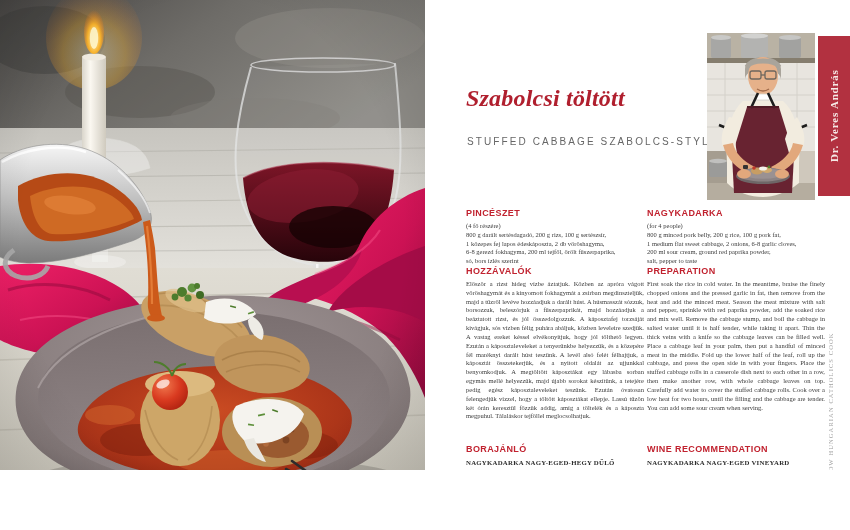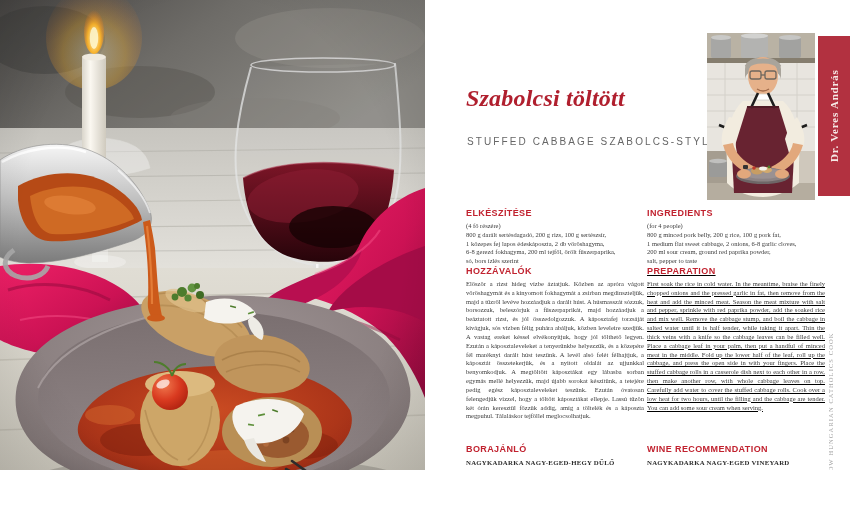--- a/index.html
+++ b/index.html
@@ -300,47 +300,47 @@
         <ellipse cx="37" cy="141" rx="7" ry="4.6" fill="#e2a87c"></ellipse>
         <ellipse cx="75" cy="141" rx="7" ry="4.6" fill="#e2a87c"></ellipse>
       </svg>
     </div>
 
     <div class="chef-band">
       <div class="chef-band-name">Dr. Veres András</div>
     </div>
 
     <div class="col col-hu" style="top:208px;">
-      <div class="sec-header">ELKÉSZÍTÉSE</div>
+      <div class="sec-header">PINCÉSZET</div>
       <div class="body-text">
         <span class="ing-line">(4 fő részére)</span>
         <span class="ing-line">800 g darált sertésdagadó, 200 g rizs, 100 g sertészsír,</span>
         <span class="ing-line">1 közepes fej lapos édeskáposzta, 2 db vöröshagyma,</span>
         <span class="ing-line">6-8 gerezd fokhagyma, 200 ml tejföl, őrölt fűszerpaprika,</span>
         <span class="ing-line">só, bors ízlés szerint</span>
       </div>
     </div>
 
     <div class="col col-en" style="top:208px;">
-      <div class="sec-header">INGREDIENTS</div>
+      <div class="sec-header">NAGYKADARKA</div>
       <div class="body-text">
         <span class="ing-line">(for 4 people)</span>
         <span class="ing-line">800 g minced pork belly, 200 g rice, 100 g pork fat,</span>
         <span class="ing-line">1 medium flat sweet cabbage, 2 onions, 6-8 garlic cloves,</span>
         <span class="ing-line">200 ml sour cream, ground red paprika powder,</span>
         <span class="ing-line">salt, pepper to taste</span>
       </div>
     </div>
 
     <div class="col col-hu" style="top:266px;">
       <div class="sec-header">HOZZÁVALÓK</div>
       <div class="body-text para">Először a rizst hideg vízbe áztatjuk. Közben az apróra vágott vöröshagymát és a kinyomott fokhagymát a zsírban megdinszteljük, majd a tűzről levéve hozzáadjuk a darált húst. A húsmasszát sózzuk, borsozzuk, beleszórjuk a fűszerpaprikát, majd hozzáadjuk a beáztatott rizst, és jól összedolgozzuk. A káposztafej torzsáját kivágjuk, sós vízben félig puhára abáljuk, közben leveleire szedjük. A vastag ereket késsel elvékonyítjuk, hogy jól tölthető legyen. Ezután a káposztaleveleket a tenyerünkbe helyezzük, és a közepére fél maréknyi darált húst teszünk. A levél alsó felét félhajtjuk, a káposztát összetekerjük, és a nyitott oldalát az ujjunkkal benyomkodjuk. A megtöltött káposztákat egy lábasba sorban egymás mellé helyezzük, majd újabb sorokat készítünk, a tetejére pedig egész káposztaleveleket teszünk. Ezután óvatosan felengedjük vízzel, hogy a töltött káposztákat ellepje. Lassú tűzön két órán keresztül főzzük addig, amíg a töltelék és a káposzta megpuhul. Tálaláskor tejföllel meglocsolhatjuk.</div>
     </div>
 
-    <div class="col col-en" style="top:266px;text-decoration:underline;">
+    <div class="col col-en" style="top:266px;">
       <div class="sec-header">PREPARATION</div>
       <div class="body-text para">First soak the rice in cold water. In the meantime, braise the finely chopped onions and the pressed garlic in fat, then remove from the heat and add the minced meat. Season the meat mixture with salt and pepper, sprinkle with red paprika powder, add the soaked rice and mix well. Remove the cabbage stump, and boil the cabbage in salted water until it is half tender, while taking it apart. Thin the thick veins with a knife so the cabbage leaves can be filled well. Place a cabbage leaf in your palm, then put a handful of minced meat in the middle. Fold up the lower half of the leaf, roll up the cabbage, and press the open side in with your fingers. Place the stuffed cabbage rolls in a casserole dish next to each other in a row, then make another row, with whole cabbage leaves on top. Carefully add water to cover the stuffed cabbage rolls. Cook over a low heat for two hours, until the filling and the cabbage are tender. You can add some sour cream when serving.</div>
     </div>
 
     <div class="col col-en" style="top:444px;">
       <div class="sec-header">WINE RECOMMENDATION</div>
       <span class="wine-name">NAGYKADARKA NAGY-EGED VINEYARD</span>
       <span class="wine-name">KADARKA GRAND SUPERIOR, EGER, 2019</span>
       <span class="wine-winery">(ST. ANDREA ESTATE AND WINERY, EGER)</span>
       <div class="body-text para">A full-bodied Kadarka from the limestone mountain of Eger. Fragrant fruitiness with cherries and raspberries, plus a hint of marzipan and Christmas spices. The fruity notes in the bouquet come to the fore on the palate.</div>

